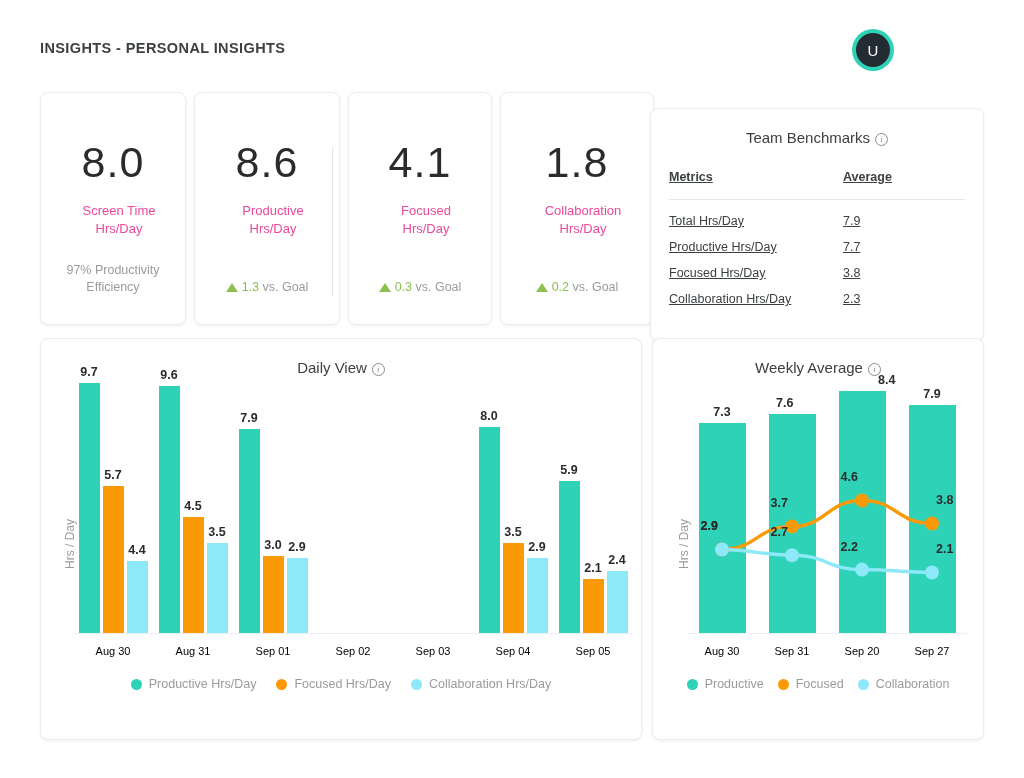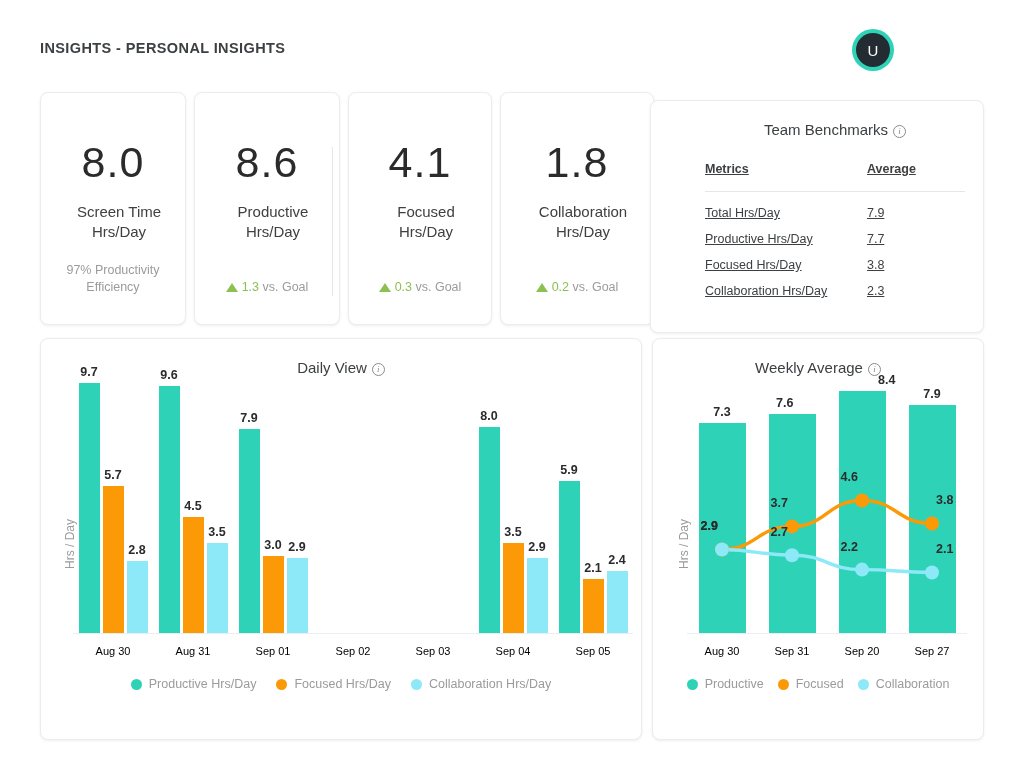--- a/index.html
+++ b/index.html
@@ -44,37 +44,37 @@
   .kpi { top: 92px; height: 233px; padding: 0; }
   .kpi-inner {
     width: 100%; height: 100%;
     display: flex; flex-direction: column; align-items: center;
   }
   .kpi-value {
     font-size: 43px; font-weight: 300; color: #2b2b2b;
     margin-top: 48px; line-height: 1; letter-spacing: 1px;
   }
   .kpi-label {
-    margin-top: 18px; font-size: 15px; color: #404040;
+    margin-top: 18px; font-size: 13px; color: #ec4899;
     text-align: center; line-height: 1.35; margin-left: 12px;
   }
   .kpi-foot {
     position: absolute; bottom: 28px; left: 0; width: 100%;
     text-align: center; font-size: 12.5px; color: #9b9b9b; line-height: 1.35;
   }
   .kpi-delta { color: #9b9b9b; white-space: nowrap; }
   .tri {
     display: inline-block; width: 0; height: 0;
     border-left: 6px solid transparent; border-right: 6px solid transparent;
     border-bottom: 9px solid #8cc152; vertical-align: -1px; margin-right: 4px;
   }
   .delta-num { color: #8cc152; }
 
   
-  #benchmarks { left: 650px; top: 100px; width: 334px; height: 233px; padding-left: 36px; }
+  #benchmarks { left: 650px; top: 108px; width: 334px; height: 233px; }
   .bm-title {
     text-align: center; font-size: 15px; color: #3c4043;
     margin-top: 20px;
   }
   .bm-table { width: 100%; padding: 0 18px; margin-top: 18px; text-decoration: underline; }
   .bm-row { display: flex; font-size: 12.5px; }
   .bm-head { font-weight: bold; color: #2b2b2b; padding-bottom: 9px; }
   .bm-head-line { height: 1px; background: #e6e6e6; margin: 0 0 8px 0; }
   .bm-c1 { width: 160px; padding: 6px 0 6px 0; color: #3c4043; }
   .bm-c2 { width: 120px; padding: 6px 0 6px 14px; color: #404040; }
@@ -232,21 +232,21 @@
   <div class="card" id="daily-card">
     <div class="chart-title">
       <span>Daily View</span><span class="info-icon">i</span>
     </div>
     <div class="plot" id="daily-plot" style="position: absolute; left: 32px; top: 26px; width: 560px; height: 268px;">
         <div class="bar" style="left:5.5px;width:21px;height:250px;background:#2ED3B7;"></div>
         <div class="bar-val" style="left:1.5px;bottom:254px;width:29px;text-align:center;">9.7</div>
         <div class="bar" style="left:29.5px;width:21px;height:147px;background:#FB9A06;"></div>
         <div class="bar-val" style="left:25.5px;bottom:151px;width:29px;text-align:center;">5.7</div>
         <div class="bar" style="left:53.5px;width:21px;height:72px;background:#8DE8F7;"></div>
-        <div class="bar-val" style="left:49.5px;bottom:76px;width:29px;text-align:center;">2.8</div>
+        <div class="bar-val" style="left:49.5px;bottom:76px;width:29px;text-align:center;">4.4</div>
         <div class="bar" style="left:85.5px;width:21px;height:247px;background:#2ED3B7;"></div>
         <div class="bar-val" style="left:81.5px;bottom:251px;width:29px;text-align:center;">9.6</div>
         <div class="bar" style="left:109.5px;width:21px;height:116px;background:#FB9A06;"></div>
         <div class="bar-val" style="left:105.5px;bottom:120px;width:29px;text-align:center;">4.5</div>
         <div class="bar" style="left:133.5px;width:21px;height:90px;background:#8DE8F7;"></div>
         <div class="bar-val" style="left:129.5px;bottom:94px;width:29px;text-align:center;">3.5</div>
         <div class="bar" style="left:165.5px;width:21px;height:204px;background:#2ED3B7;"></div>
         <div class="bar-val" style="left:161.5px;bottom:208px;width:29px;text-align:center;">7.9</div>
         <div class="bar" style="left:189.5px;width:21px;height:77px;background:#FB9A06;"></div>
         <div class="bar-val" style="left:185.5px;bottom:81px;width:29px;text-align:center;">3.0</div>

